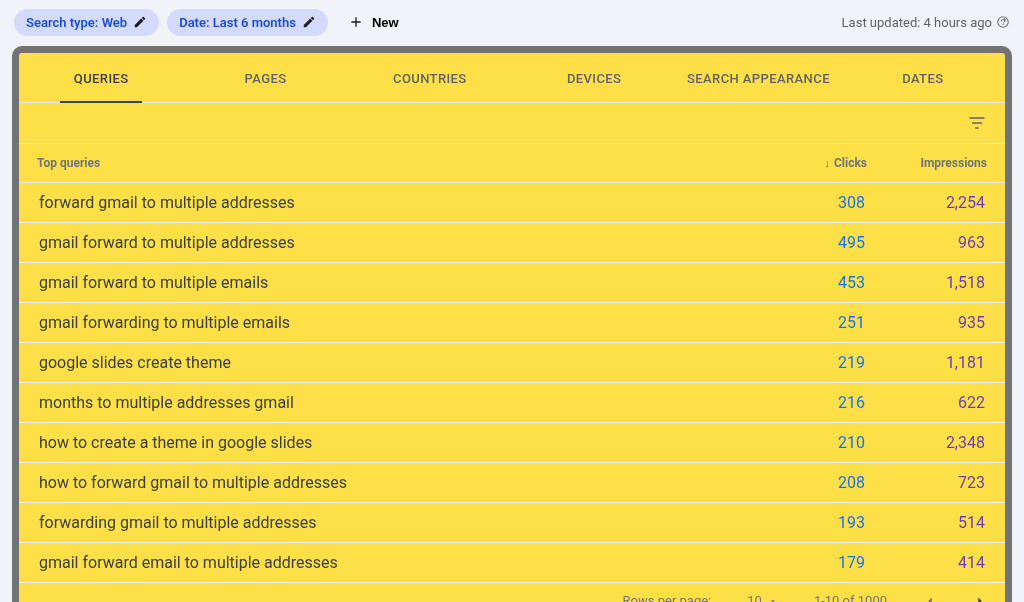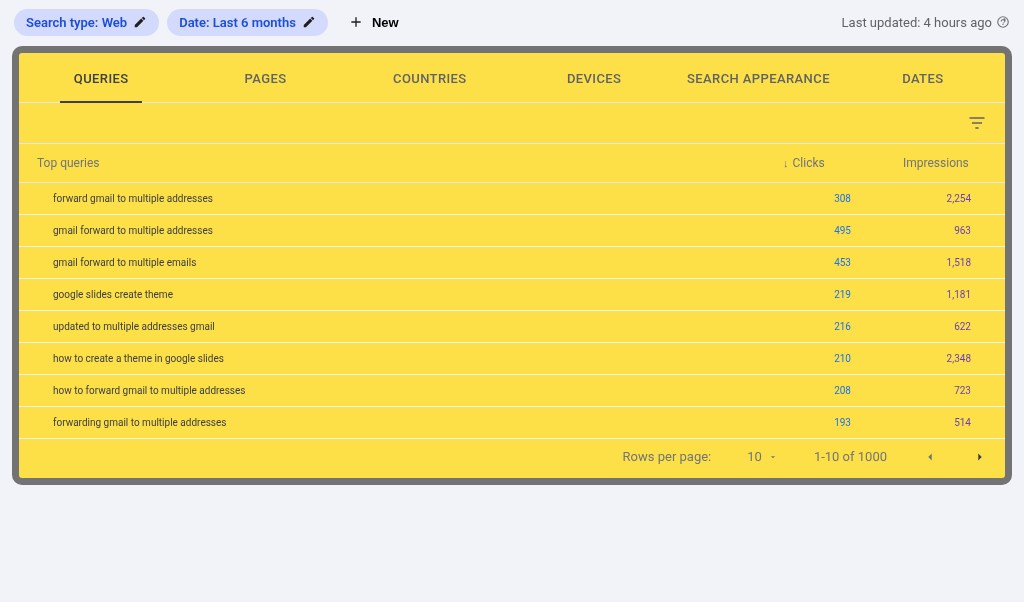--- a/index.html
+++ b/index.html
@@ -98,33 +98,33 @@
     border-bottom: 1px solid #e3e6ea;
   }
   .filter-icon { width: 20px; height: 20px; cursor: pointer; fill:#5f6368; }
 
   table {
     width: 100%;
     border-collapse: collapse;
   }
   th {
     text-align: left;
-    font-weight: 400;
+    font-weight: 700;
     font-size: 12px;
     color: #70757a;
     padding: 12px 18px;
     border-bottom: 1px solid #e3e6ea;
   }
-  th.right { text-align: left; }
+  th.right { text-align: right; }
   th .arrow { font-size: 11px; margin-right: 4px; }
 
   td {
-    padding: 10px 34px;
+    padding: 10px 20px;
     border-bottom: 1px solid #eef0f3;
-    font-size: 10px;
+    font-size: 16px;
     color: #3c4043;
   }
   td.clicks { text-align: right; color: #1a73e8; width: 120px;}
   td.impr  { text-align: right; color: #6b3fb3; width: 120px;}
 
   .pager {
     display: flex;
     justify-content: flex-end;
     align-items: center;
     gap: 36px;
@@ -205,43 +205,53 @@
           <td>gmail forward to multiple addresses</td>
           <td class="clicks">495</td>
           <td class="impr">963</td>
         </tr>
         <tr>
           <td>gmail forward to multiple emails</td>
           <td class="clicks">453</td>
           <td class="impr">1,518</td>
         </tr>
         <tr>
+          <td>gmail forwarding to multiple emails</td>
+          <td class="clicks">251</td>
+          <td class="impr">935</td>
+        </tr>
+        <tr>
           <td>google slides create theme</td>
           <td class="clicks">219</td>
           <td class="impr">1,181</td>
         </tr>
         <tr>
-          <td>updated to multiple addresses gmail</td>
+          <td>months to multiple addresses gmail</td>
           <td class="clicks">216</td>
           <td class="impr">622</td>
         </tr>
         <tr>
           <td>how to create a theme in google slides</td>
           <td class="clicks">210</td>
           <td class="impr">2,348</td>
         </tr>
         <tr>
           <td>how to forward gmail to multiple addresses</td>
           <td class="clicks">208</td>
           <td class="impr">723</td>
         </tr>
         <tr>
           <td>forwarding gmail to multiple addresses</td>
           <td class="clicks">193</td>
           <td class="impr">514</td>
+        </tr>
+        <tr>
+          <td>gmail forward email to multiple addresses</td>
+          <td class="clicks">179</td>
+          <td class="impr">414</td>
         </tr>
       </tbody>
   </table>
 
   <div class="pager">
     <span>Rows per page:</span>
     <span class="rpp-select">
       <span>10</span>
       <svg width="10" height="10" viewBox="0 0 24 24">
           <path fill="#70757a" d="M7 10l5 5 5-5z"></path>

